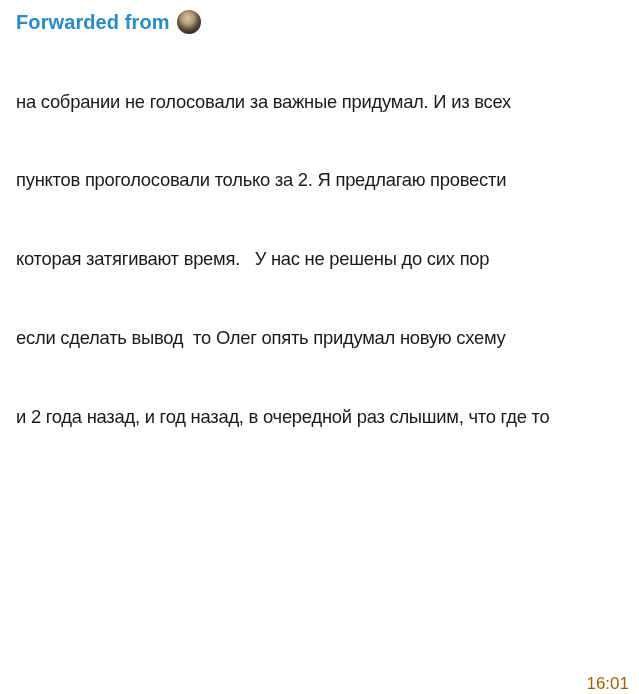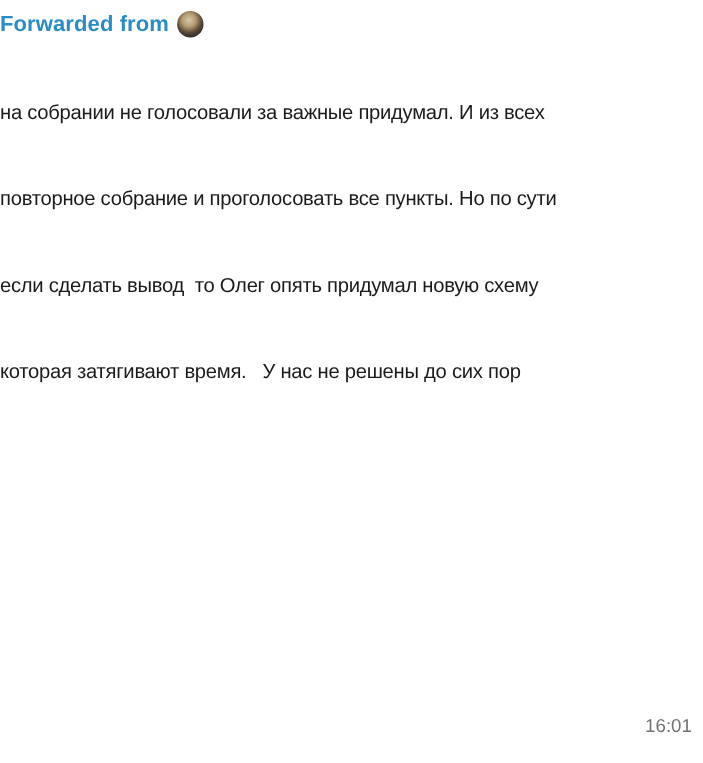--- a/index.html
+++ b/index.html
@@ -6,21 +6,21 @@
   body {
     width:639px; height:694px; overflow:hidden;
     background:#ffffff;
     font-family:"Liberation Sans", "DejaVu Sans", sans-serif;
   }
   .bubble {
     position:relative;
     width:639px; height:694px;
     background:#ffffff;
     box-sizing:border-box;
-    padding:8px 10px 0 0;
+    padding:8px 10px 0 16px;
   }
   .fwd {
     display:flex; align-items:center;
     height:28px;
     color:#2a8bc5;
     font-size:20px;
     font-weight:bold;
     letter-spacing:0.1px;
   }
   .fwd .avatar {
@@ -33,38 +33,39 @@
     margin-top:0px;
     font-size:18.4px;
     line-height:26.3px;
     color:#1a1a1a;
     white-space:pre-wrap;
     letter-spacing:-0.25px;
   }
   .line { display:block; height:26.3px; white-space:pre; }
   .time {
     position:absolute;
-    right:10px; bottom:24px;
+    right:10px; bottom:0;
     font-size:17px;
-    color:#737373;
+    color:#a16207;
   }
 </style>
 </head>
 <body>
 
 <div class="bubble">
   <div class="fwd">
     <span>Forwarded from</span>
     <span class="avatar"></span>
   </div>
   <div class="msg">
     <span class="line">на собрании не голосовали за важные придумал. И из всех</span>
-    <span class="line">повторное собрание и проголосовать все пункты. Но по сути</span>
+    <span class="line">пунктов проголосовали только за 2. Я предлагаю провести</span>
+    <span class="line">которая затягивают время.   У нас не решены до сих пор</span>
     <span class="line">если сделать вывод  то Олег опять придумал новую схему</span>
-    <span class="line">которая затягивают время.   У нас не решены до сих пор</span>
+    <span class="line">и 2 года назад, и год назад, в очередной раз слышим, что где то</span>
     
     
     
     
     
     
     
     
     
     

